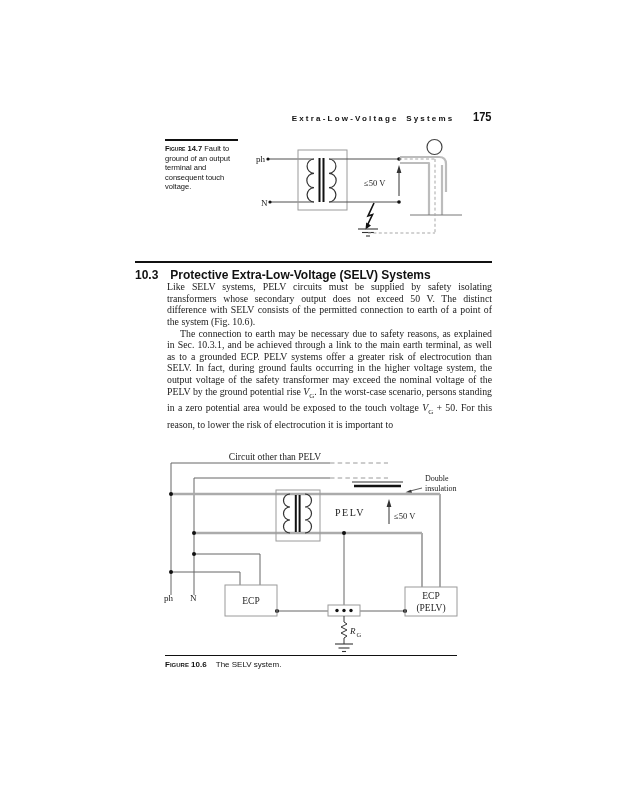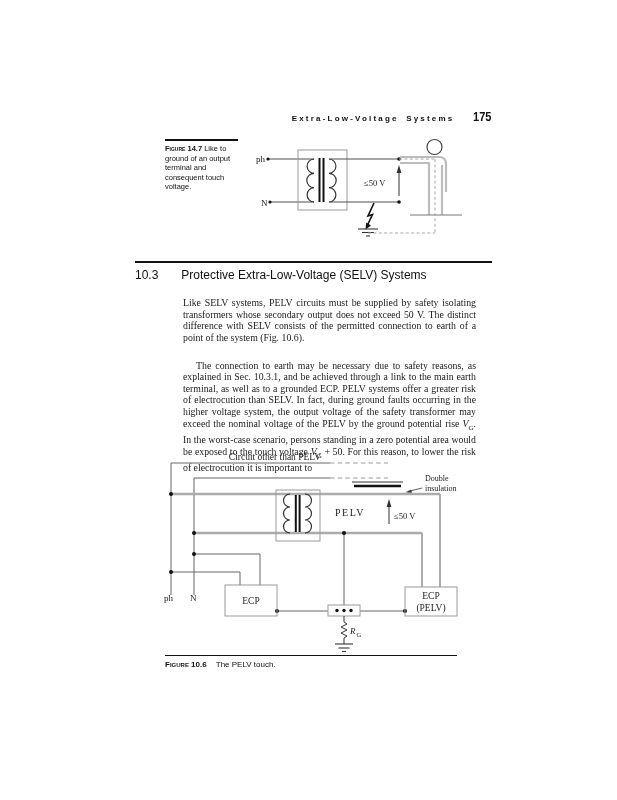--- a/index.html
+++ b/index.html
@@ -24,45 +24,45 @@
   .fig-caption .rule{border-top:2px solid #111;margin-bottom:3px;}
   .cap-label{font-weight:bold;font-variant:small-caps;}
   .fig105-caption{left:165px;top:139px;width:73px;}
   .fig106-caption{left:165px;top:655px;width:292px;font-size:8px;}
   .fig106-caption .rule{border-top:1.5px solid #111;margin-bottom:4px;}
   .fig106-caption .cap-label{margin-right:7px;margin-top:11px;}
 
   
   .section-block{left:135px;top:261px;width:357px;}
   .section-rule{border-top:2px solid #111;margin-bottom:5px;}
-  .section-heading{font-family:"Liberation Sans",sans-serif;font-weight:normal;
-    font-size:12px;color:#111;display:flex;gap:23px;white-space:nowrap;}
+  .section-heading{font-family:"Liberation Sans",sans-serif;font-weight:bold;
+    font-size:12px;color:#111;display:flex;gap:12px;white-space:nowrap;}
 
   
   .body-copy{left:167px;top:281px;width:325px;font-size:9.8px;
     line-height:11.62px;text-align:justify;}
-  .body-copy p{margin:16px;}
+  .body-copy p{margin:0;}
   .body-copy p.indent{text-indent:13px;}
   .var{font-style:italic;}
   sub{font-size:7px;}
 
   svg text{font-family:"Liberation Serif",serif;fill:#222;}
 </style>
 </head>
 <body>
 
 <div class="abs running-header">
   <span class="running-title">Extra-Low-Voltage Systems</span>
   <span class="page-number">175</span>
 </div>
 
 <div class="abs fig-caption fig105-caption">
   <div class="rule"></div>
   <span class="cap-label">Figure 14.7</span>
-  <span>Like to ground of an output terminal and consequent touch voltage.</span>
+  <span>Fault to ground of an output terminal and consequent touch voltage.</span>
 </div>
 
 <svg class="abs" style="left:252px;top:132px" width="220" height="118" viewBox="0 0 220 118">
 
   <g stroke="#4f4f4f" stroke-width="1">
     <line x1="16" y1="27" x2="62" y2="27"></line>
     <line x1="18" y1="70" x2="62" y2="70"></line>
   </g>
   <circle cx="16" cy="27" r="1.6" fill="#111"></circle>
   <circle cx="18" cy="70" r="1.6" fill="#111"></circle>
@@ -225,14 +225,14 @@
   <g>
     <rect x="245" y="139" width="52" height="29" fill="none" stroke="#9a9a9a" stroke-width="1"></rect>
     <text x="271" y="151" font-size="9.5" text-anchor="middle">ECP</text>
     <text x="271" y="163" font-size="9.5" text-anchor="middle">(PELV)</text>
   </g>
 </svg>
 
 <div class="abs fig-caption fig106-caption">
   <div class="rule"></div>
   <span class="cap-label">Figure 10.6</span>
-  <span>The PELV touch.</span>
+  <span>The SELV system.</span>
 </div>
 
 </body></html>

